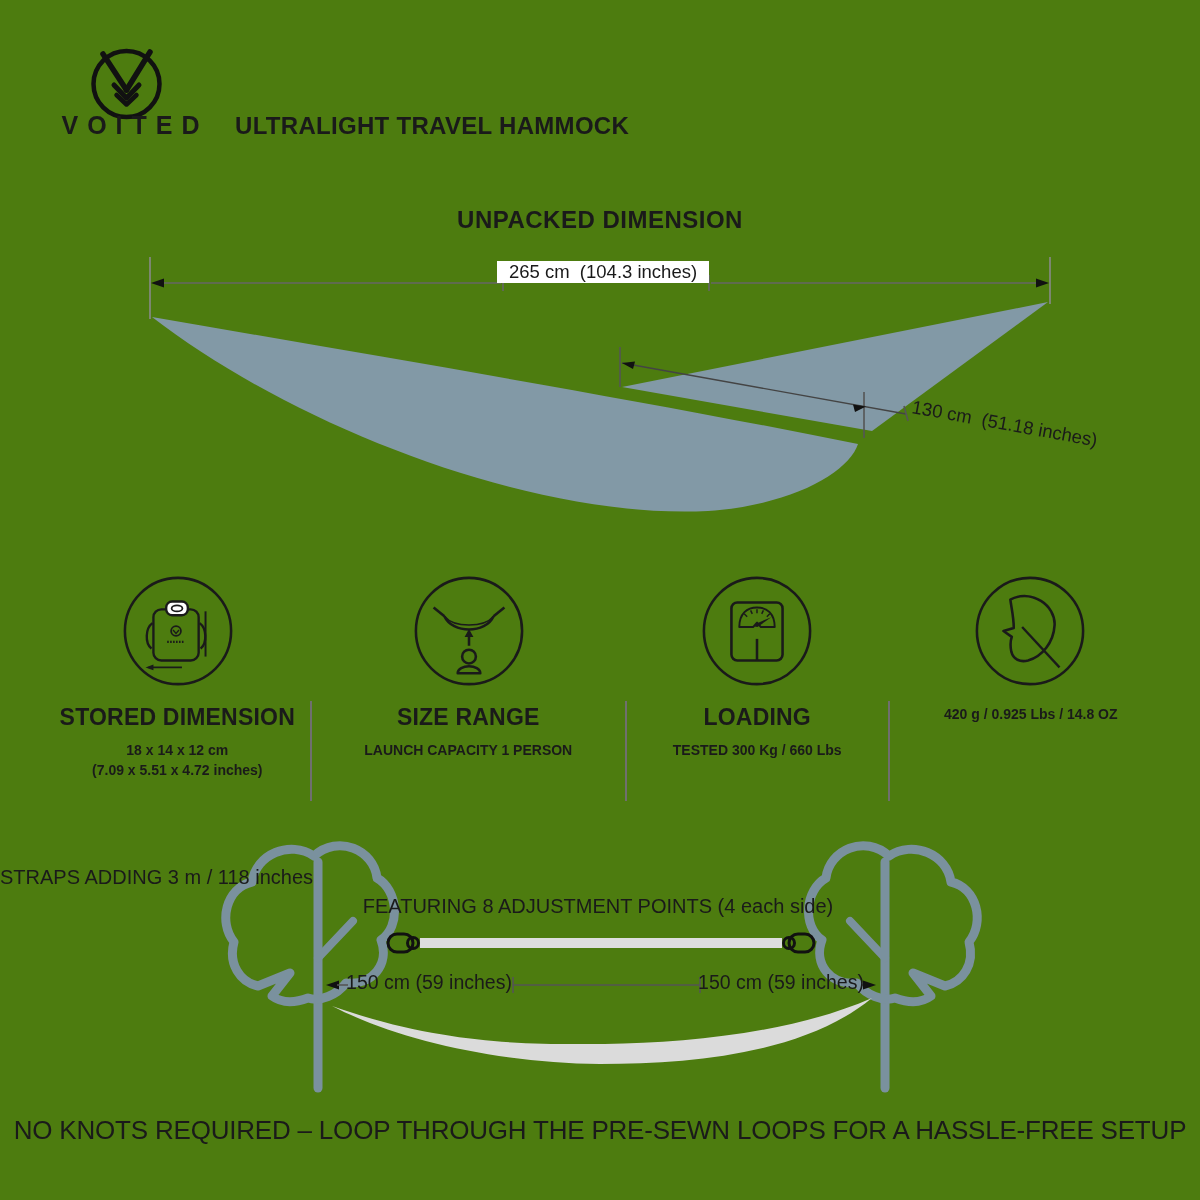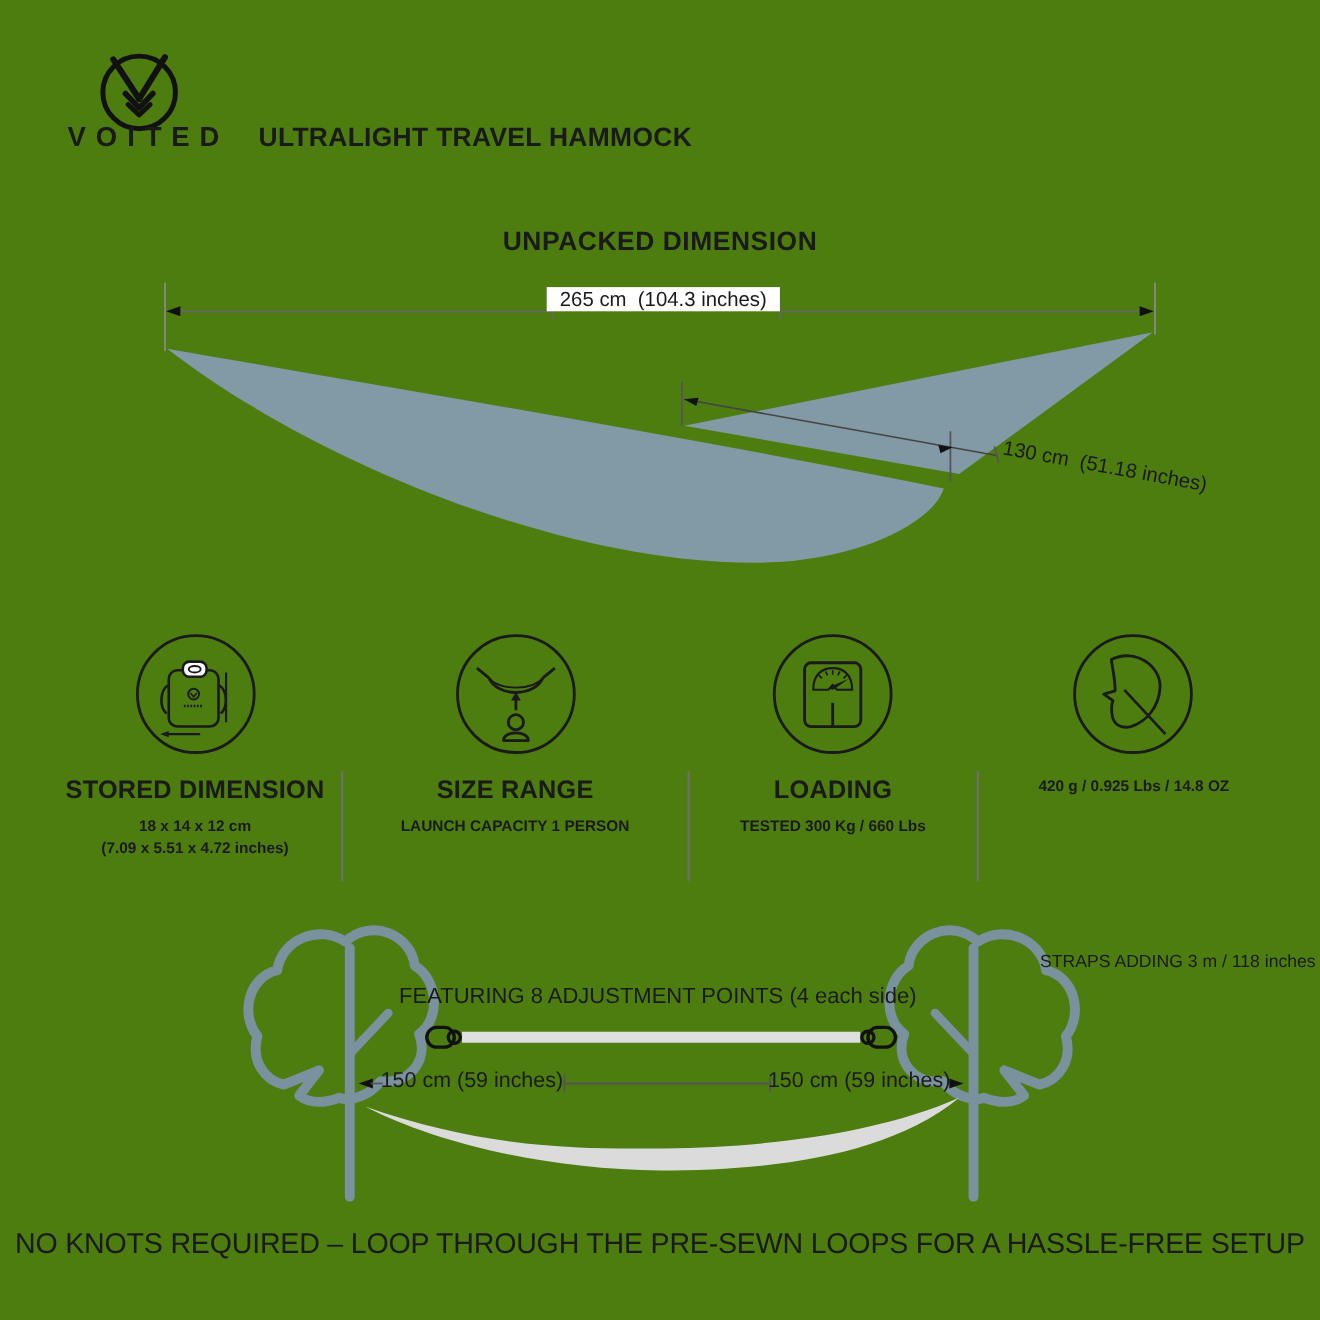--- a/index.html
+++ b/index.html
@@ -26,21 +26,21 @@
   .icons-row { left:45px; top:572px; width:1127px; display:flex; }
   .specs-row { left:45px; top:701px; width:1127px; display:flex;align-items:flex-end; }
   .col-0 { width:266px; } .col-1 { width:315px; } .col-2 { width:262px; } .col-3 { width:284px; }
   .icon-col { display:flex; justify-content:center; }
   .spec-col { text-align:center; padding-top:3px; min-height:97px; }
   .spec-col.divided { border-left:2px solid #6f6f6f; }
   .spec-title { font-size:23px; font-weight:bold; margin:0 0 9px 0; letter-spacing:0.2px; }
   .spec-line { font-size:14px; line-height:1.45;font-weight:bold; }
 
   
-  .straps-line1 { left:0; top:866px; width:1196px; text-align:right; font-size:16px; }
+  .straps-line1 { left:0; top:866px; width:1196px; text-align:left; font-size:20px; }
   .straps-line2 { left:0; top:895px; width:1196px; text-align:center; font-size:20px; }
   .dim-left  { left:343px; top:971px; width:172px; text-align:center; font-size:19.5px; white-space:nowrap; }
   .dim-right { left:695px; top:971px; width:172px; text-align:center; font-size:19.5px; white-space:nowrap; }
 
   .footer-note { left:0; top:1115px; width:1200px; text-align:center;
     font-size:26px; font-weight:normal; letter-spacing:-0.2px; }
 
   svg { display:block; }
 </style>
 </head>

